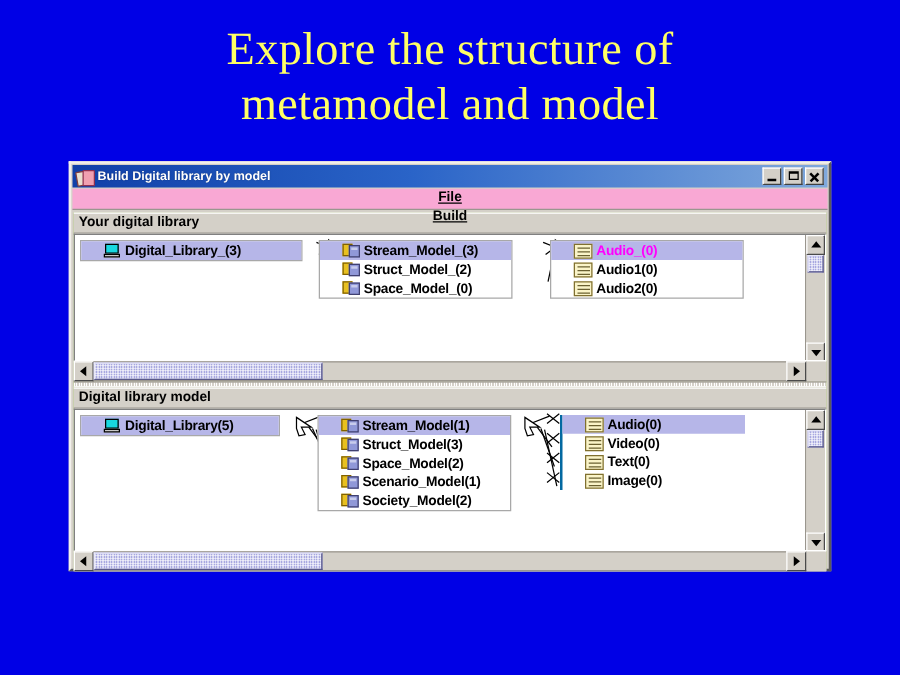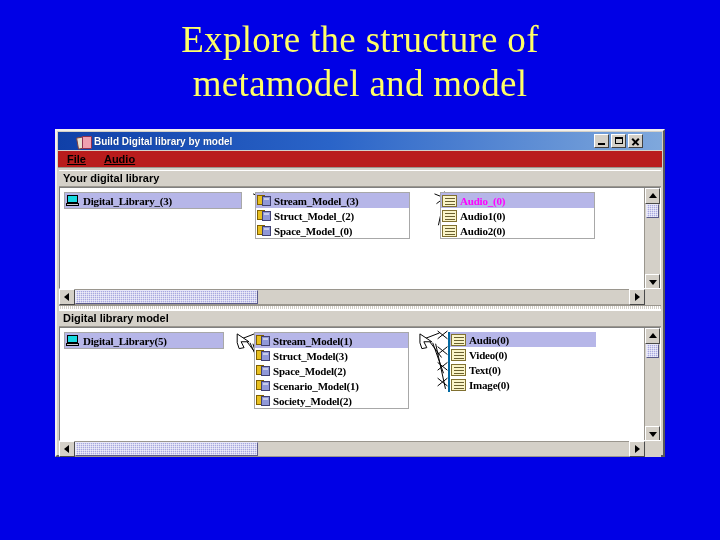--- a/index.html
+++ b/index.html
@@ -44,21 +44,21 @@
     box-sizing: border-box;
   }
 
   
   #titlebar {
     height: 18px;
     margin: 1px;
     background: linear-gradient(to right, #1040A8 0%, #2A64C8 45%, #7FA8DC 100%);
     display: flex;
     align-items: center;
-    padding: 0 18px;
+    padding: 0 2px;
     box-sizing: border-box;
     justify-content: flex-end;
   }
   #app-icon {
     width: 14px; height: 14px;
     margin: 0 3px 0 1px;
     position: relative;
     flex: 0 0 auto;
   }
   #app-icon .bk1, #app-icon .bk2 {
@@ -95,25 +95,26 @@
   .win-btn.max .g::after { content: ""; position:absolute; left:3px; top:2px; width:8px; height:7px; border:1px solid #000; border-top-width:2px; box-sizing:border-box;}
   .win-btn.close .g::before, .win-btn.close .g::after {
     content:""; position:absolute; left:2px; top:6px; width:9px; height:1.6px; background:#000; }
   .win-btn.close .g::before { transform: rotate(45deg); }
   .win-btn.close .g::after { transform: rotate(-45deg); }
 
   
   #menubar {
     height: 17px;
     margin: 1px 1px 0 1px;
-    background: #b91c1c;
+    background: #f9a8d4;
     display: flex;
     align-items: center;
     border-bottom: 1px solid #9A968E;
     box-sizing: border-box;
+    flex-direction: column;
   }
   .menu-item {
     font-size: 11px;
     color: #000;
     padding: 0 9px;
     line-height: 15px;
     white-space: nowrap;
     font-weight: bold;
   }
   .menu-item u { text-decoration: underline; }
@@ -157,27 +158,26 @@
     border: 1px solid #A8A8A8;
     box-sizing: border-box;
     padding: 0;
   }
   .col.plain { border: none; }
 
   .node {
     display: flex;
     align-items: center;
     height: 15px;
-    padding: 0 2px 0 1px;
+    padding: 0 2px 0 18px;
     white-space: nowrap;
     font-size: 11px;
     color: #000000;
     font-weight: bold;
     box-sizing: border-box;
-    font-family: Liberation Serif, serif;
   }
   .node.sel { background: #B6B6E8; }
   .node .lbl { padding-left: 3px; letter-spacing: -0.2px; }
   .node .lbl.magenta { color: #FF00FF; }
 
   
   .ico { width: 14px; height: 13px; position: relative; flex: 0 0 auto; }
 
   
   .ico.computer .scr {
@@ -331,21 +331,21 @@
             <span class="g"></span>
           </div>
       </div>
     </div>
 
     <div id="menubar">
       <div class="menu-item">
         <u>File</u>
       </div>
       <div class="menu-item">
-        <u>Audio</u>
+        <u>Build</u>
       </div>
     </div>
 
     <div id="panels">
 
       <div class="panel">
         <div class="panel-label">Your digital library</div>
 
         <div class="panel-body" style="height:102px;">
 

